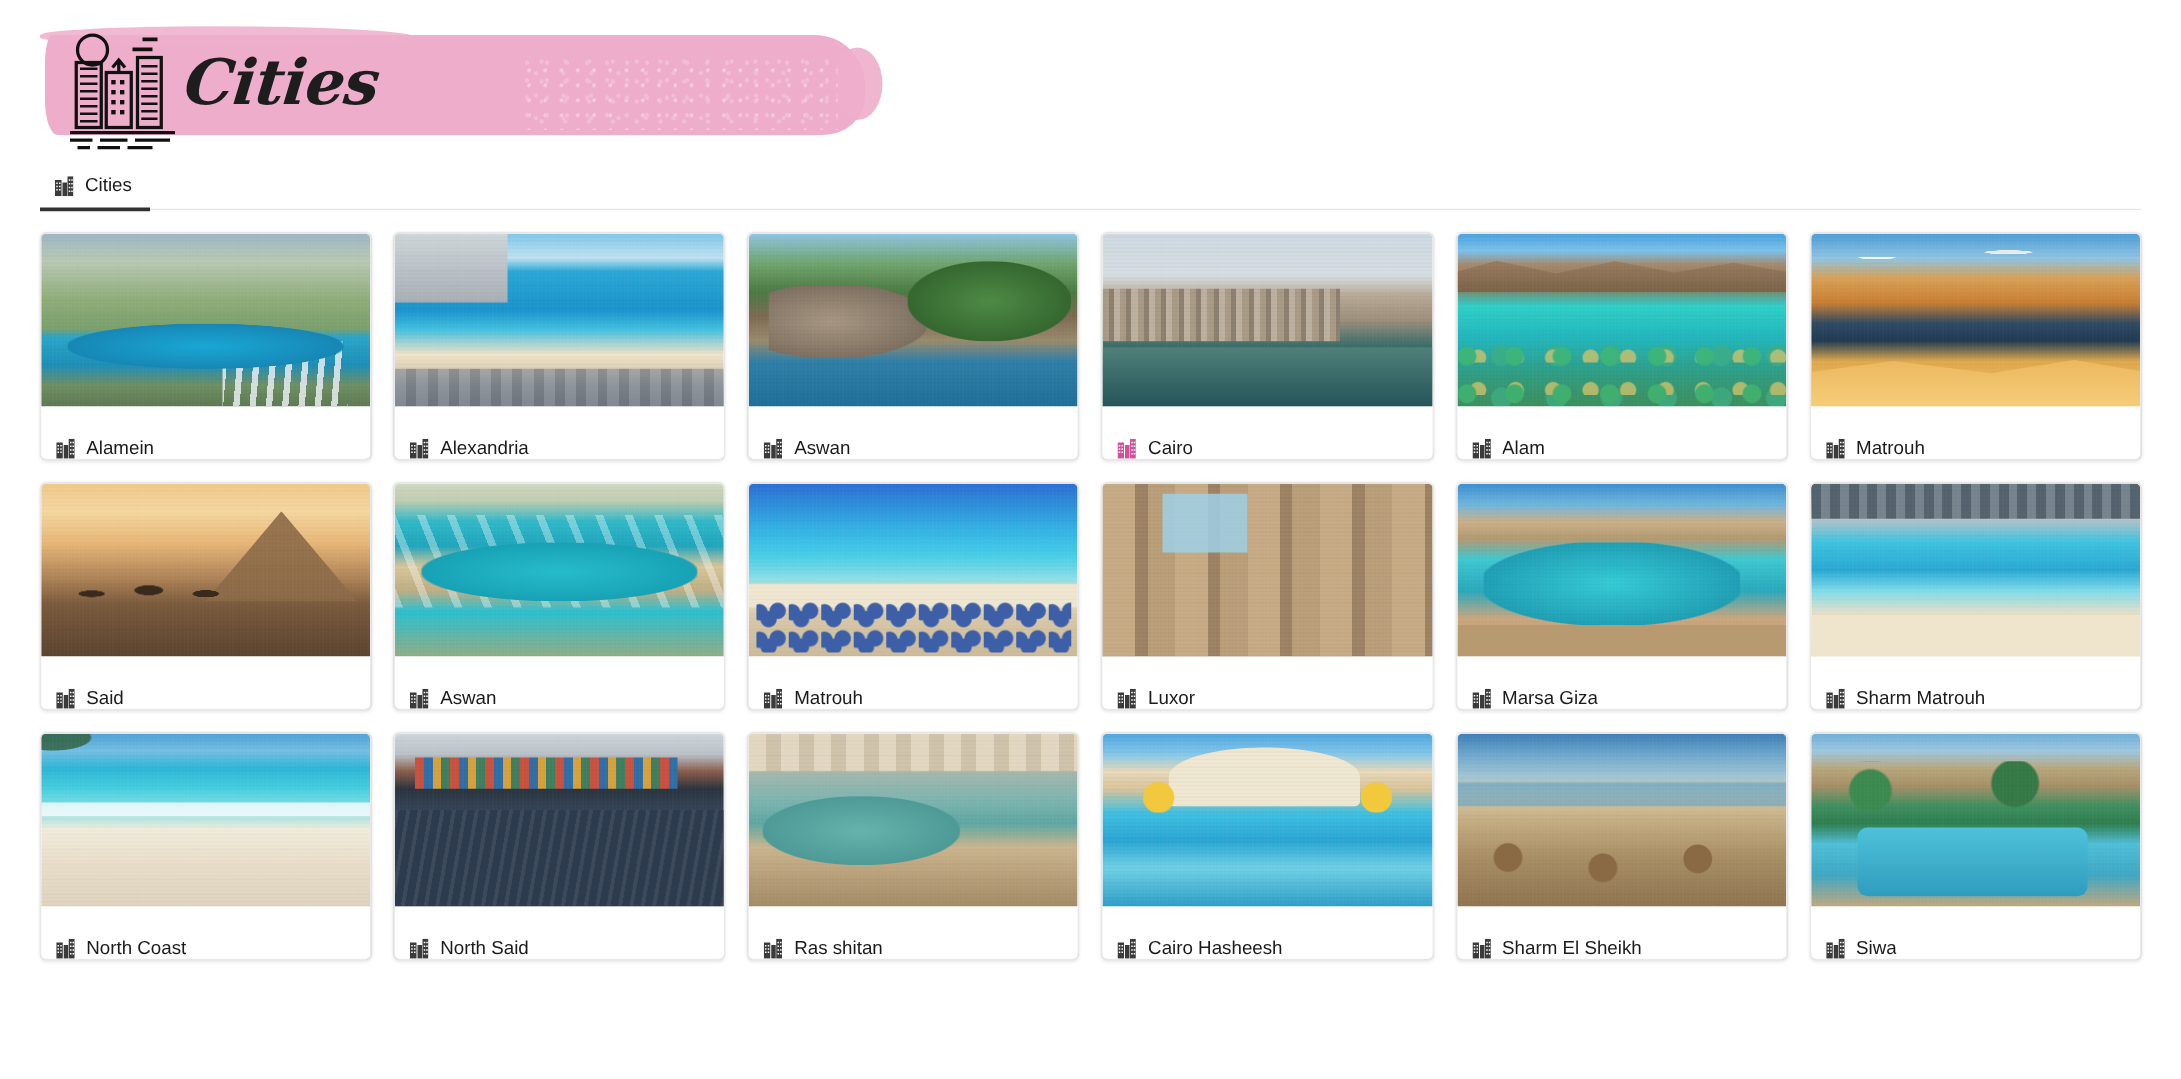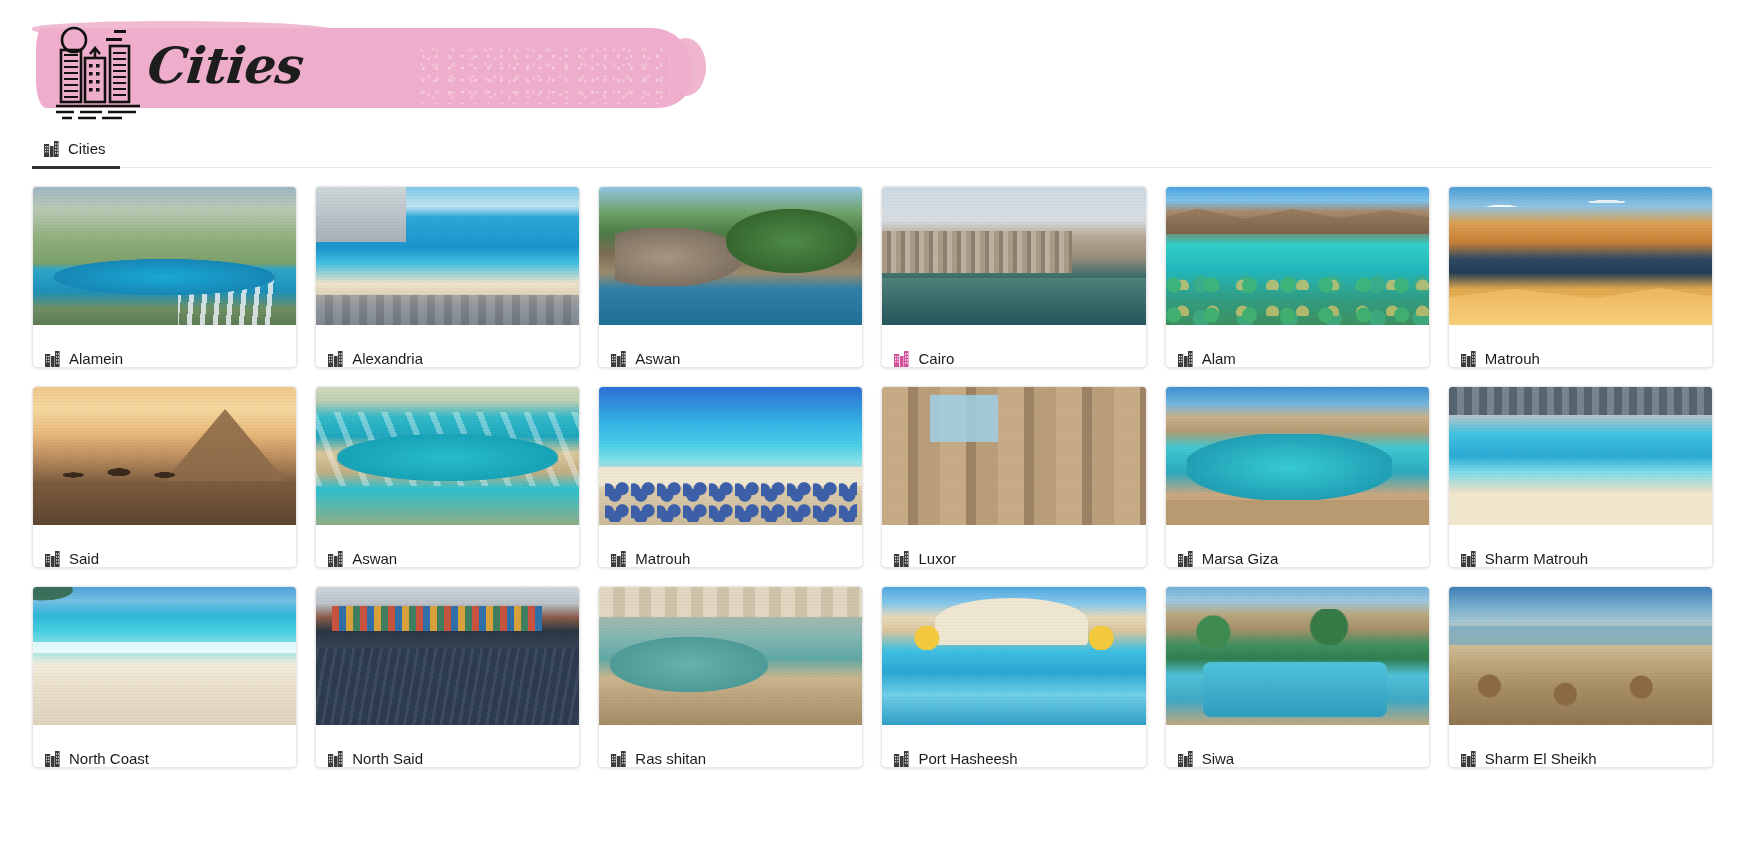--- a/index.html
+++ b/index.html
@@ -789,21 +789,52 @@
               <rect x="13" y="2.4" width="1.2" height="1.2"></rect>
       <rect x="11" y="5.4" width="1.2" height="1.2"></rect>
               <rect x="13" y="5.4" width="1.2" height="1.2"></rect>
       <rect x="11" y="8.4" width="1.2" height="1.2"></rect>
               <rect x="13" y="8.4" width="1.2" height="1.2"></rect>
       <rect x="11" y="11.4" width="1.2" height="1.2"></rect>
               <rect x="13" y="11.4" width="1.2" height="1.2"></rect>
     </g>
   </svg>
         </span>
-       <span class="card-name">Port Hasheesh</span>
+       <span class="card-name">Cairo Hasheesh</span>
+     </div>
+    </div>
+    <div class="card">
+      <div class="card-thumb ph-sharm">
+       <div class="noise"></div>
+     </div>
+     <div class="card-foot">
+       <span class="bicon">
+          <svg width="15" height="16" viewBox="0 0 15 16" aria-hidden="true">
+    <rect x="0" y="3" width="5.2" height="13" fill="#3b3b3b"></rect>
+    <rect x="6" y="5" width="3.6" height="11" fill="#3b3b3b"></rect>
+    <rect x="10" y="0" width="4.6" height="16" fill="#3b3b3b"></rect>
+    <g fill="#fff">
+      <rect x="1" y="5" width="1.2" height="1.2"></rect>
+              <rect x="3.2" y="5" width="1.2" height="1.2"></rect>
+      <rect x="1" y="7.6" width="1.2" height="1.2"></rect>
+              <rect x="3.2" y="7.6" width="1.2" height="1.2"></rect>
+      <rect x="1" y="10.2" width="1.2" height="1.2"></rect>
+              <rect x="3.2" y="10.2" width="1.2" height="1.2"></rect>
+      <rect x="11" y="2.4" width="1.2" height="1.2"></rect>
+              <rect x="13" y="2.4" width="1.2" height="1.2"></rect>
+      <rect x="11" y="5.4" width="1.2" height="1.2"></rect>
+              <rect x="13" y="5.4" width="1.2" height="1.2"></rect>
+      <rect x="11" y="8.4" width="1.2" height="1.2"></rect>
+              <rect x="13" y="8.4" width="1.2" height="1.2"></rect>
+      <rect x="11" y="11.4" width="1.2" height="1.2"></rect>
+              <rect x="13" y="11.4" width="1.2" height="1.2"></rect>
+    </g>
+  </svg>
+        </span>
+       <span class="card-name">Sharm El Sheikh</span>
      </div>
     </div>
     <div class="card">
       <div class="card-thumb ph-siwa">
        <div class="noise"></div>
      </div>
      <div class="card-foot">
        <span class="bicon">
           <svg width="15" height="16" viewBox="0 0 15 16" aria-hidden="true">
     <rect x="0" y="3" width="5.2" height="13" fill="#3b3b3b"></rect>
@@ -823,44 +854,13 @@
       <rect x="11" y="8.4" width="1.2" height="1.2"></rect>
               <rect x="13" y="8.4" width="1.2" height="1.2"></rect>
       <rect x="11" y="11.4" width="1.2" height="1.2"></rect>
               <rect x="13" y="11.4" width="1.2" height="1.2"></rect>
     </g>
   </svg>
         </span>
        <span class="card-name">Siwa</span>
      </div>
     </div>
-    <div class="card">
-      <div class="card-thumb ph-sharm">
-       <div class="noise"></div>
-     </div>
-     <div class="card-foot">
-       <span class="bicon">
-          <svg width="15" height="16" viewBox="0 0 15 16" aria-hidden="true">
-    <rect x="0" y="3" width="5.2" height="13" fill="#3b3b3b"></rect>
-    <rect x="6" y="5" width="3.6" height="11" fill="#3b3b3b"></rect>
-    <rect x="10" y="0" width="4.6" height="16" fill="#3b3b3b"></rect>
-    <g fill="#fff">
-      <rect x="1" y="5" width="1.2" height="1.2"></rect>
-              <rect x="3.2" y="5" width="1.2" height="1.2"></rect>
-      <rect x="1" y="7.6" width="1.2" height="1.2"></rect>
-              <rect x="3.2" y="7.6" width="1.2" height="1.2"></rect>
-      <rect x="1" y="10.2" width="1.2" height="1.2"></rect>
-              <rect x="3.2" y="10.2" width="1.2" height="1.2"></rect>
-      <rect x="11" y="2.4" width="1.2" height="1.2"></rect>
-              <rect x="13" y="2.4" width="1.2" height="1.2"></rect>
-      <rect x="11" y="5.4" width="1.2" height="1.2"></rect>
-              <rect x="13" y="5.4" width="1.2" height="1.2"></rect>
-      <rect x="11" y="8.4" width="1.2" height="1.2"></rect>
-              <rect x="13" y="8.4" width="1.2" height="1.2"></rect>
-      <rect x="11" y="11.4" width="1.2" height="1.2"></rect>
-              <rect x="13" y="11.4" width="1.2" height="1.2"></rect>
-    </g>
-  </svg>
-        </span>
-       <span class="card-name">Sharm El Sheikh</span>
-     </div>
-    </div>
   </div>
 
 </body></html>

